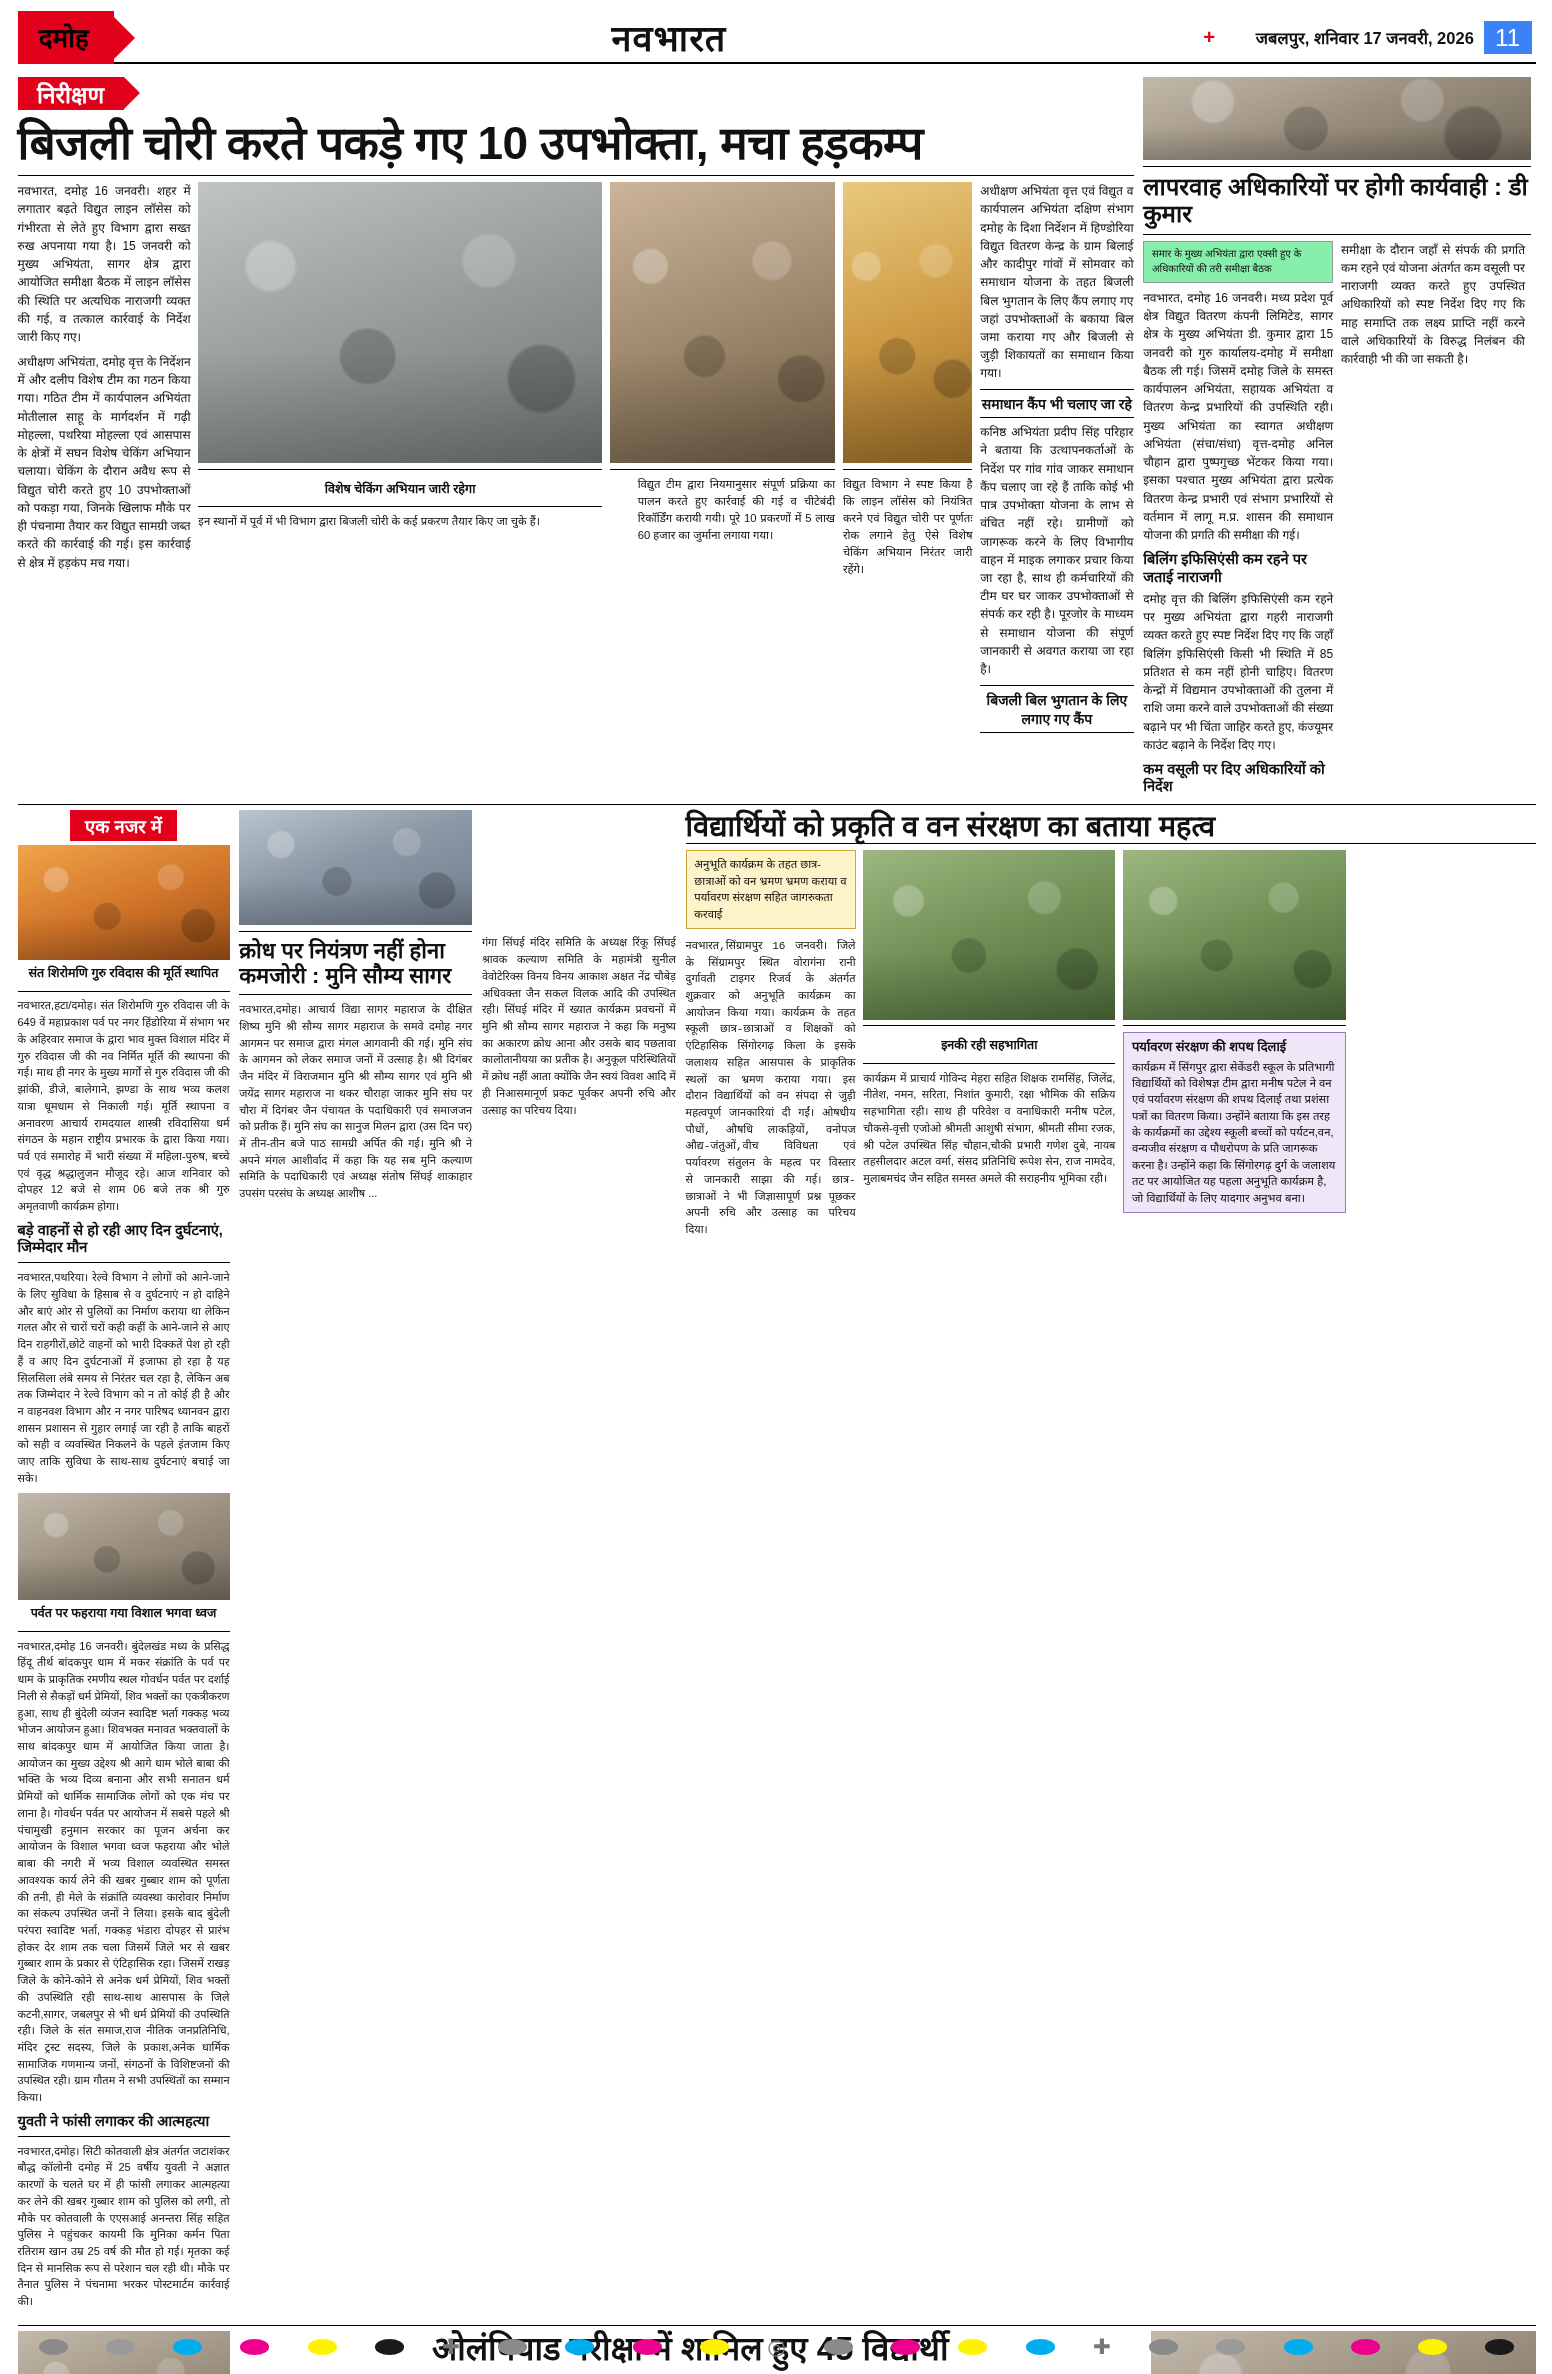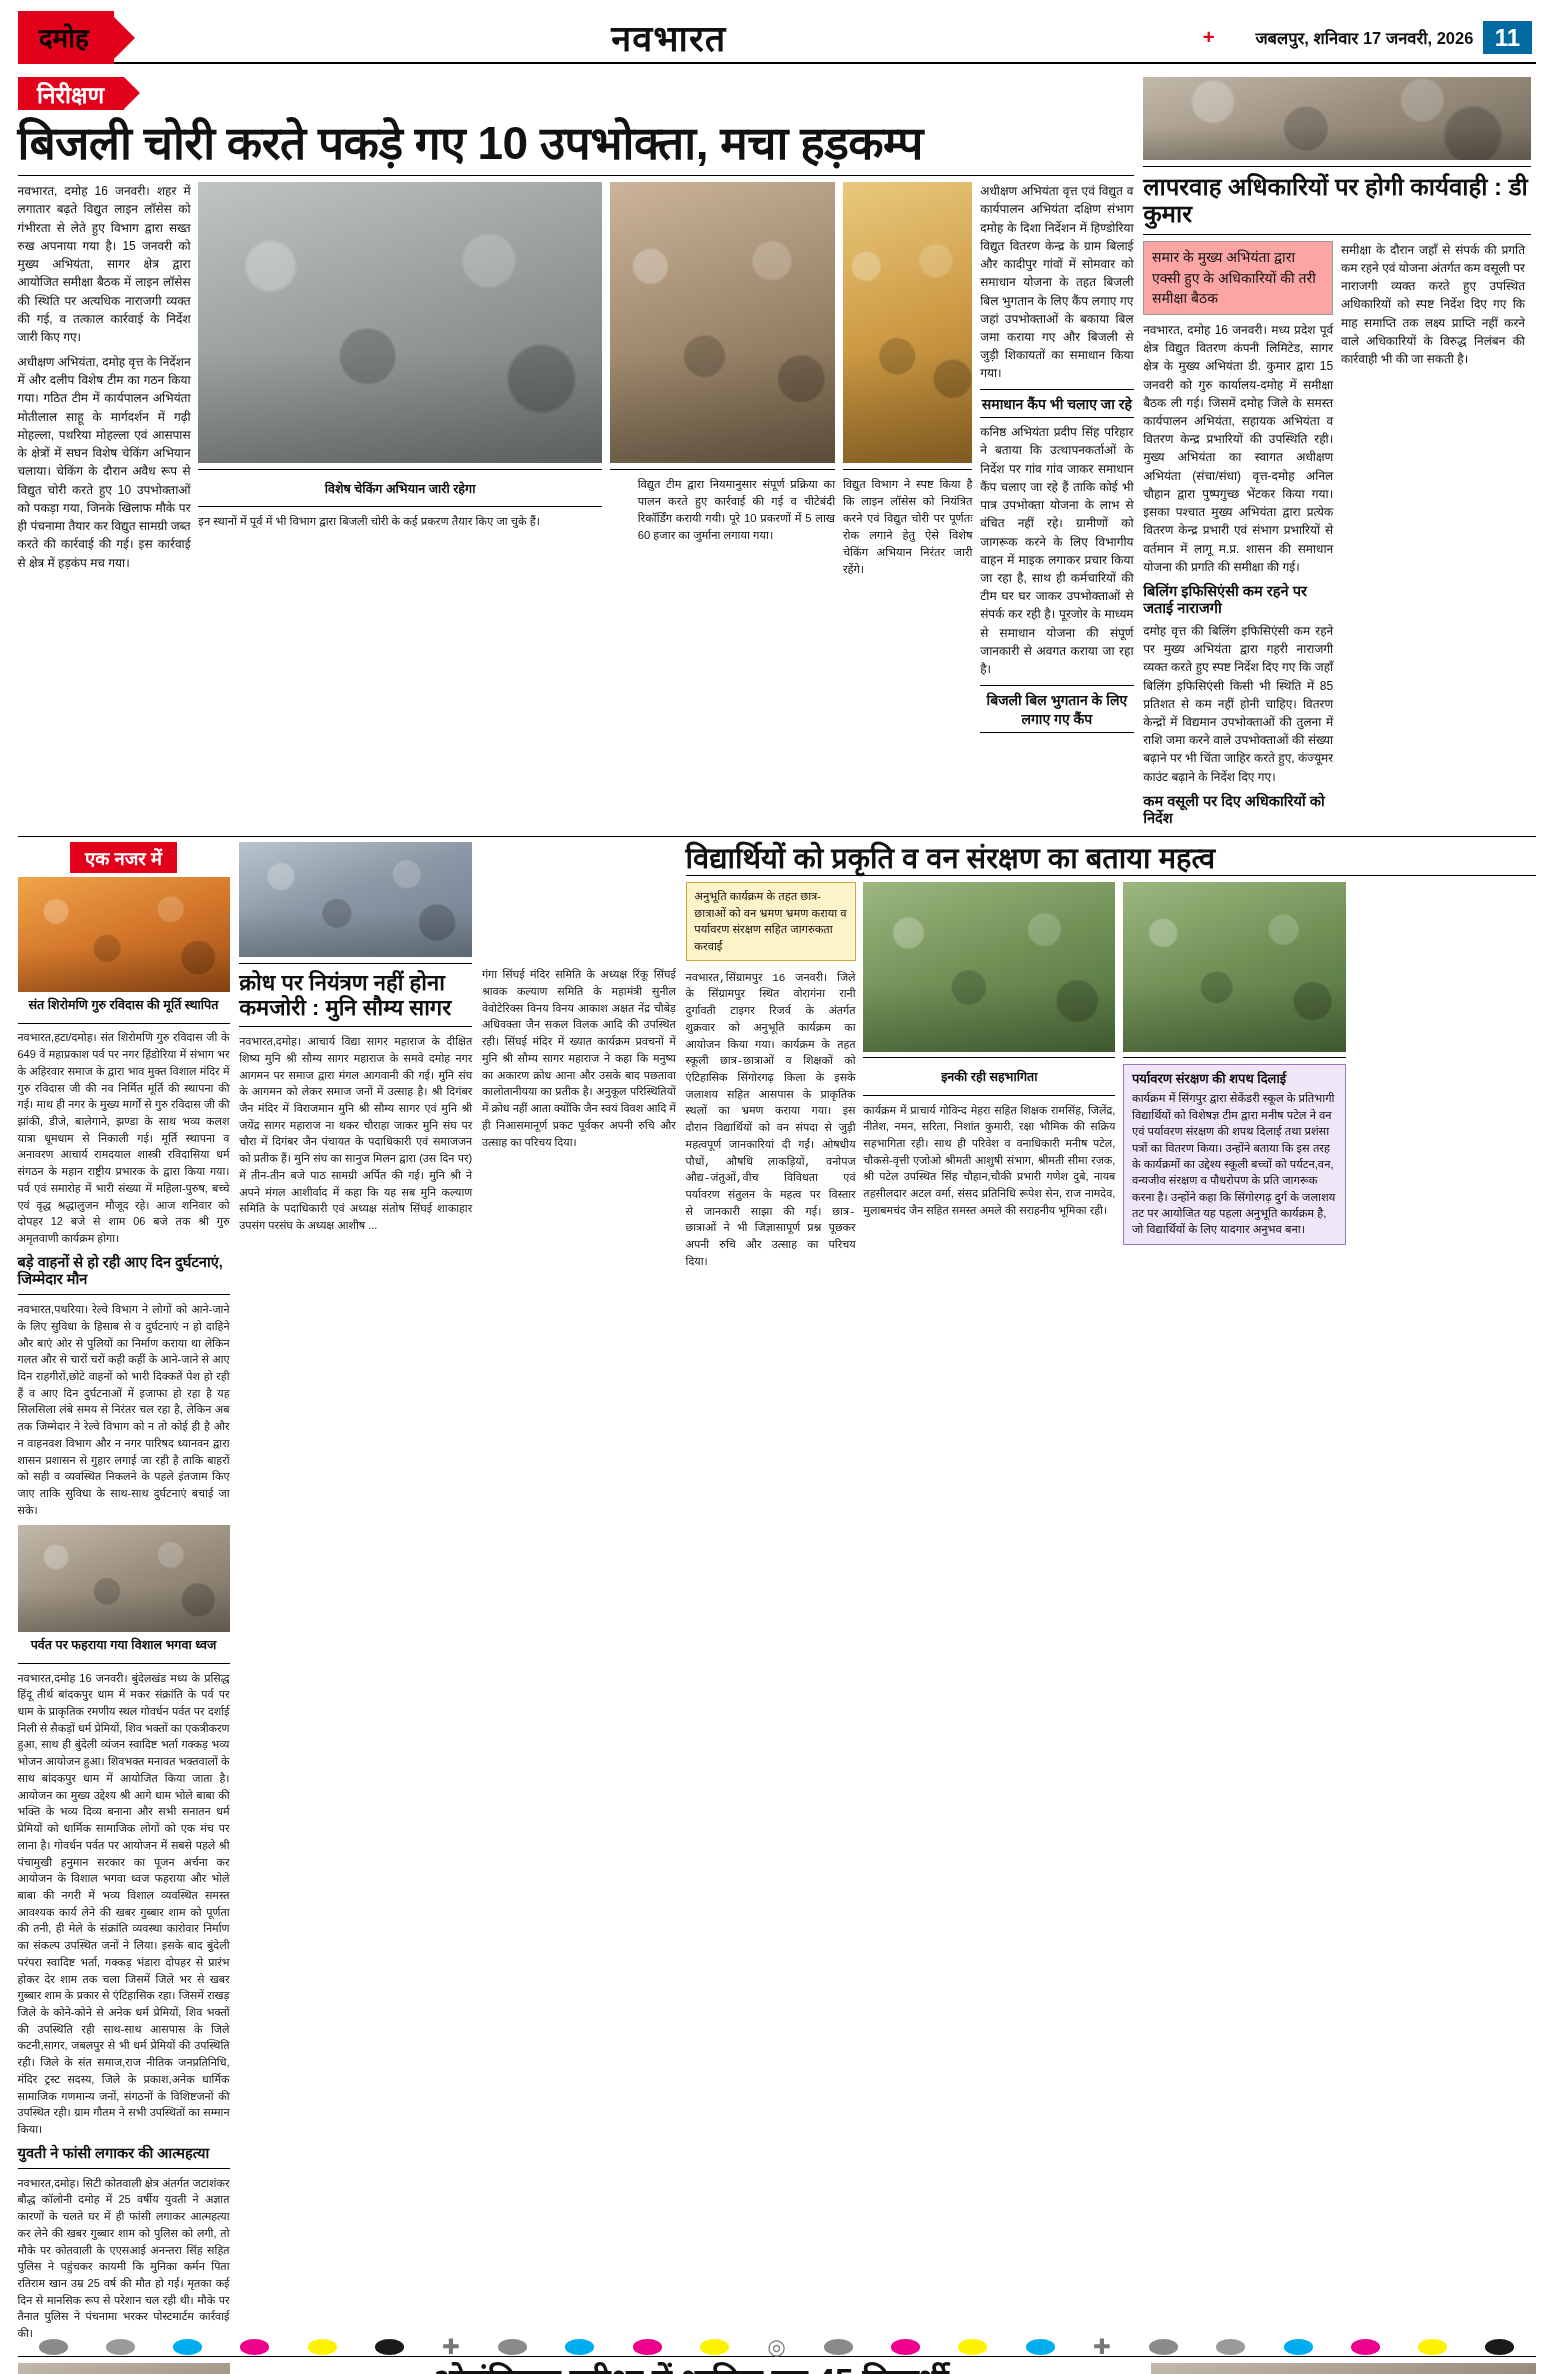--- a/index.html
+++ b/index.html
@@ -23,21 +23,21 @@
   }
   .mh-arrow {
     width:0;height:0;border-top:21.3px solid transparent;border-bottom:21.3px solid transparent;
     border-left:21.3px solid #e2001a;
   }
   .mh-center { flex:1; display:flex; align-items:center; justify-content:center; }
   .mh-title { font-size:36px; font-weight:bold; letter-spacing:1px; }
   .mh-right { display:flex; align-items:center; gap:9.7px; padding-right:3.9px; }
   .mh-date { font-size:16.5px; font-weight:bold;margin-left:31px; }
   .mh-plus { font-size:20.4px; color:#e2001a; font-weight:bold; }
-  .mh-pageno { background:#0369a1; color:#fff; font-weight:bold; font-size:24px; padding:2.9px 11.6px; }
+  .mh-pageno { background:#3b82f6; color:#fff; font-weight:normal; font-size:24px; padding:2.9px 11.6px; }
 
   
   .kicker-row { display:flex; align-items:stretch; margin-top:7.8px; height:33px; }
   .kicker-label {
     background:#e2001a; color:#fff; font-weight:bold; font-size:23px;
     padding:1.9px 19.4px; display:flex; align-items:center;
   }
   .kicker-arrow { width:0;height:0;border-top:16.5px solid transparent;border-bottom:16.5px solid transparent;border-left:16.5px solid #e2001a; }
   .kicker-text {
     background:#f5b301; color:#000; font-weight:bold; font-size:15px;
@@ -83,21 +83,21 @@
 
   .sec-head { font-size:29px; font-weight:bold; line-height:1.12; }
   .sec-head-sm { font-size:24px; font-weight:bold; line-height:1.15; }
 
   .center-title {
     text-align:center; font-weight:bold; font-size:14px;
     border-top:1px solid #000; border-bottom:1px solid #000; padding:3.9px 0;
   }
 
   .yellowbox { background:#fdf3c9; border:1px solid #caa63a; padding:5.8px 7.8px; font-size:11.3px; line-height:1.45; }
-  .graybox { background:#fca5a5; border:1px solid #999; padding:5.8px 7.8px; font-size:14px; line-height:1.45; }
+  .graybox { background:#86efac; border:1px solid #999; padding:5.8px 7.8px; font-size:10px; line-height:1.45; }
   .violetbox { background:#efe6f7; border:1px solid #9a79c0; padding:5.8px 7.8px; font-size:11.3px; line-height:1.45; }
 
   .small-head { font-weight:bold; font-size:14.6px; line-height:1.2; }
 
   
   .regbar { position:absolute; left:0; bottom:0; width:1553px; height:56px; display:flex; align-items:center; justify-content:space-around; padding:0 19.4px; }
   .dot { width:29px; height:15.5px; border-radius:50%; }
   .cross { font-size:21.3px; color:#777; }
 
   .divline { border-top:1px solid #000; margin:5.8px 0; }

